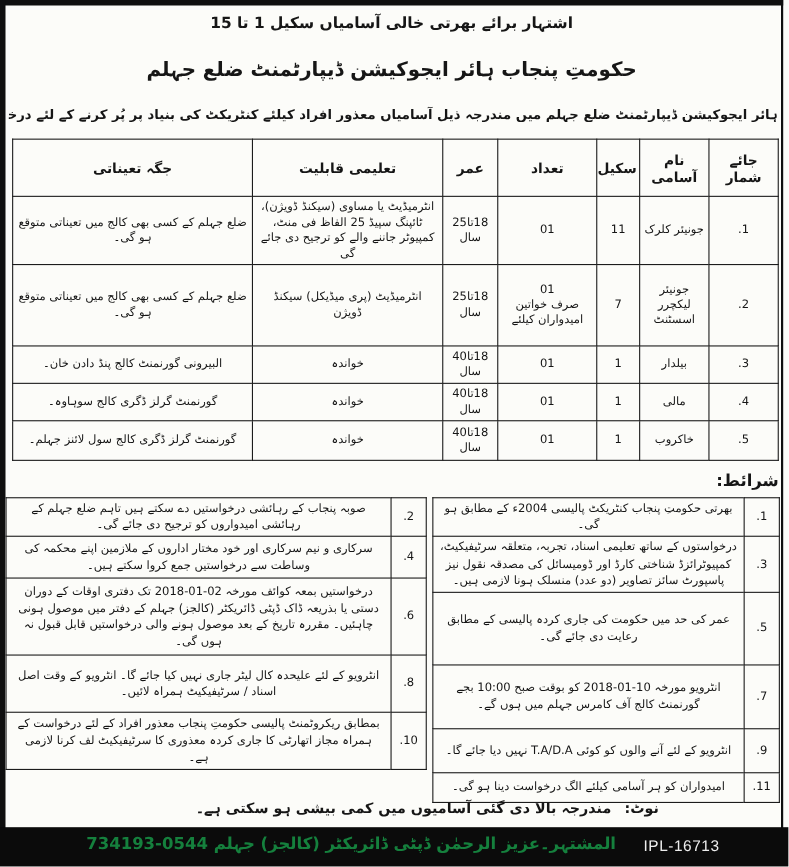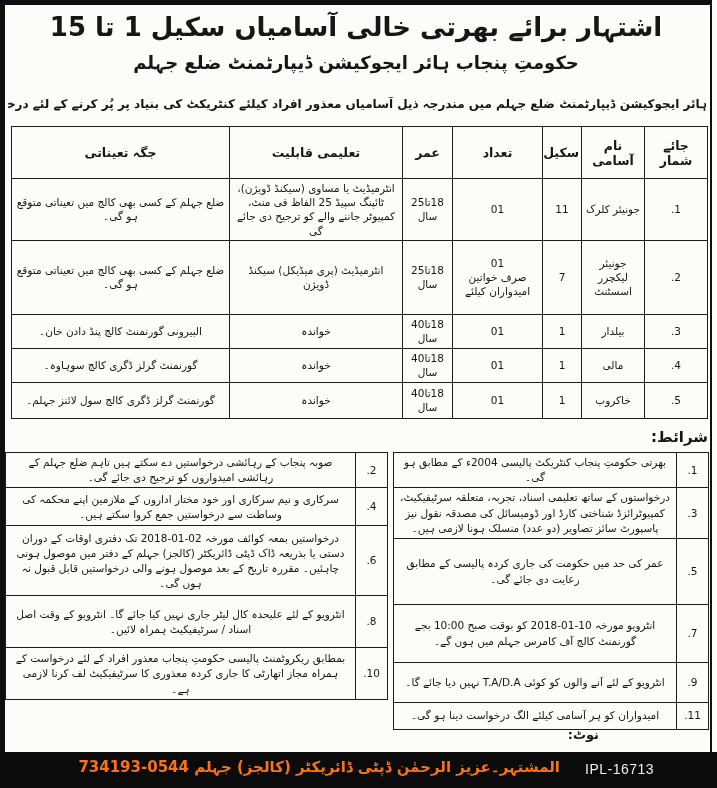--- a/index.html
+++ b/index.html
@@ -15,21 +15,21 @@
   }
   .content-frame {
     position: absolute; left: 0; top: 0; width: 712px; height: 753px;
     border-top: 5px solid #0f0f0f;
     border-left: 5px solid #0f0f0f;
     border-right: 2px solid #0f0f0f;
     background: #fcfcf9;
   }
   .title1 {
     position: absolute; top: 12px; left: 0; width: 712px;
-    text-align: center; font-size: 26px; font-weight: bold;
+    text-align: center; font-size: 14px; font-weight: bold;
   }
   .title2 {
     position: absolute; top: 52px; left: 0; width: 712px;
     text-align: center; font-size: 18px; font-weight: bold;
   }
   .intro {
     position: absolute; top: 97px; right: 10px; left: 8px;
     font-size: 12px; font-weight: 600; text-align: right;
     white-space: nowrap; overflow: hidden;
   }
@@ -67,21 +67,21 @@
     display: flex; gap: 12px; align-items: baseline;
     font-size: 13px; font-weight: 600;
   }
   .note-label { font-weight: bold; }
   .footer-bar {
     position: absolute; left: 0; top: 752px; width: 717px; height: 36px;
     background: #0b0b0b;
   }
   .publisher-line {
     position: absolute; left: 100px; top: 6px; width: 460px;
-    text-align: center; color: #f97316; font-size: 15px; font-weight: bold;
+    text-align: center; color: #15803d; font-size: 15px; font-weight: bold;
     direction: rtl; white-space: nowrap;
   }
   .ad-code {
     position: absolute; left: 585px; top: 9px;
     color: #ededed; font-size: 14px; letter-spacing: 0.5px;
     font-family: "Liberation Sans", sans-serif; direction: ltr;
   }
 </style>
 </head>
 <body>
@@ -227,19 +227,20 @@
     </tr>
     <tr style="height:52px">
       <td class="cond-no">10.</td>
       <td>بمطابق ریکروٹمنٹ پالیسی حکومتِ پنجاب معذور افراد کے لئے درخواست کے ہمراہ مجاز اتھارٹی کا جاری کردہ معذوری کا سرٹیفیکیٹ لف کرنا لازمی ہے۔</td>
     </tr>
   </tbody>
     </table>
 
   <div class="note-line">
     <span class="note-label">نوٹ:</span>
+    <span>مندرجہ بالا دی گئی آسامیوں میں کمی بیشی ہو سکتی ہے۔</span>
   </div>
 
   <div class="footer-bar">
     <div class="publisher-line">المشتہر۔عزیز الرحمٰن ڈپٹی ڈائریکٹر (کالجز) جہلم 0544-734193</div>
     <div class="ad-code">IPL-16713</div>
   </div>
 </div>
 
 </body></html>

